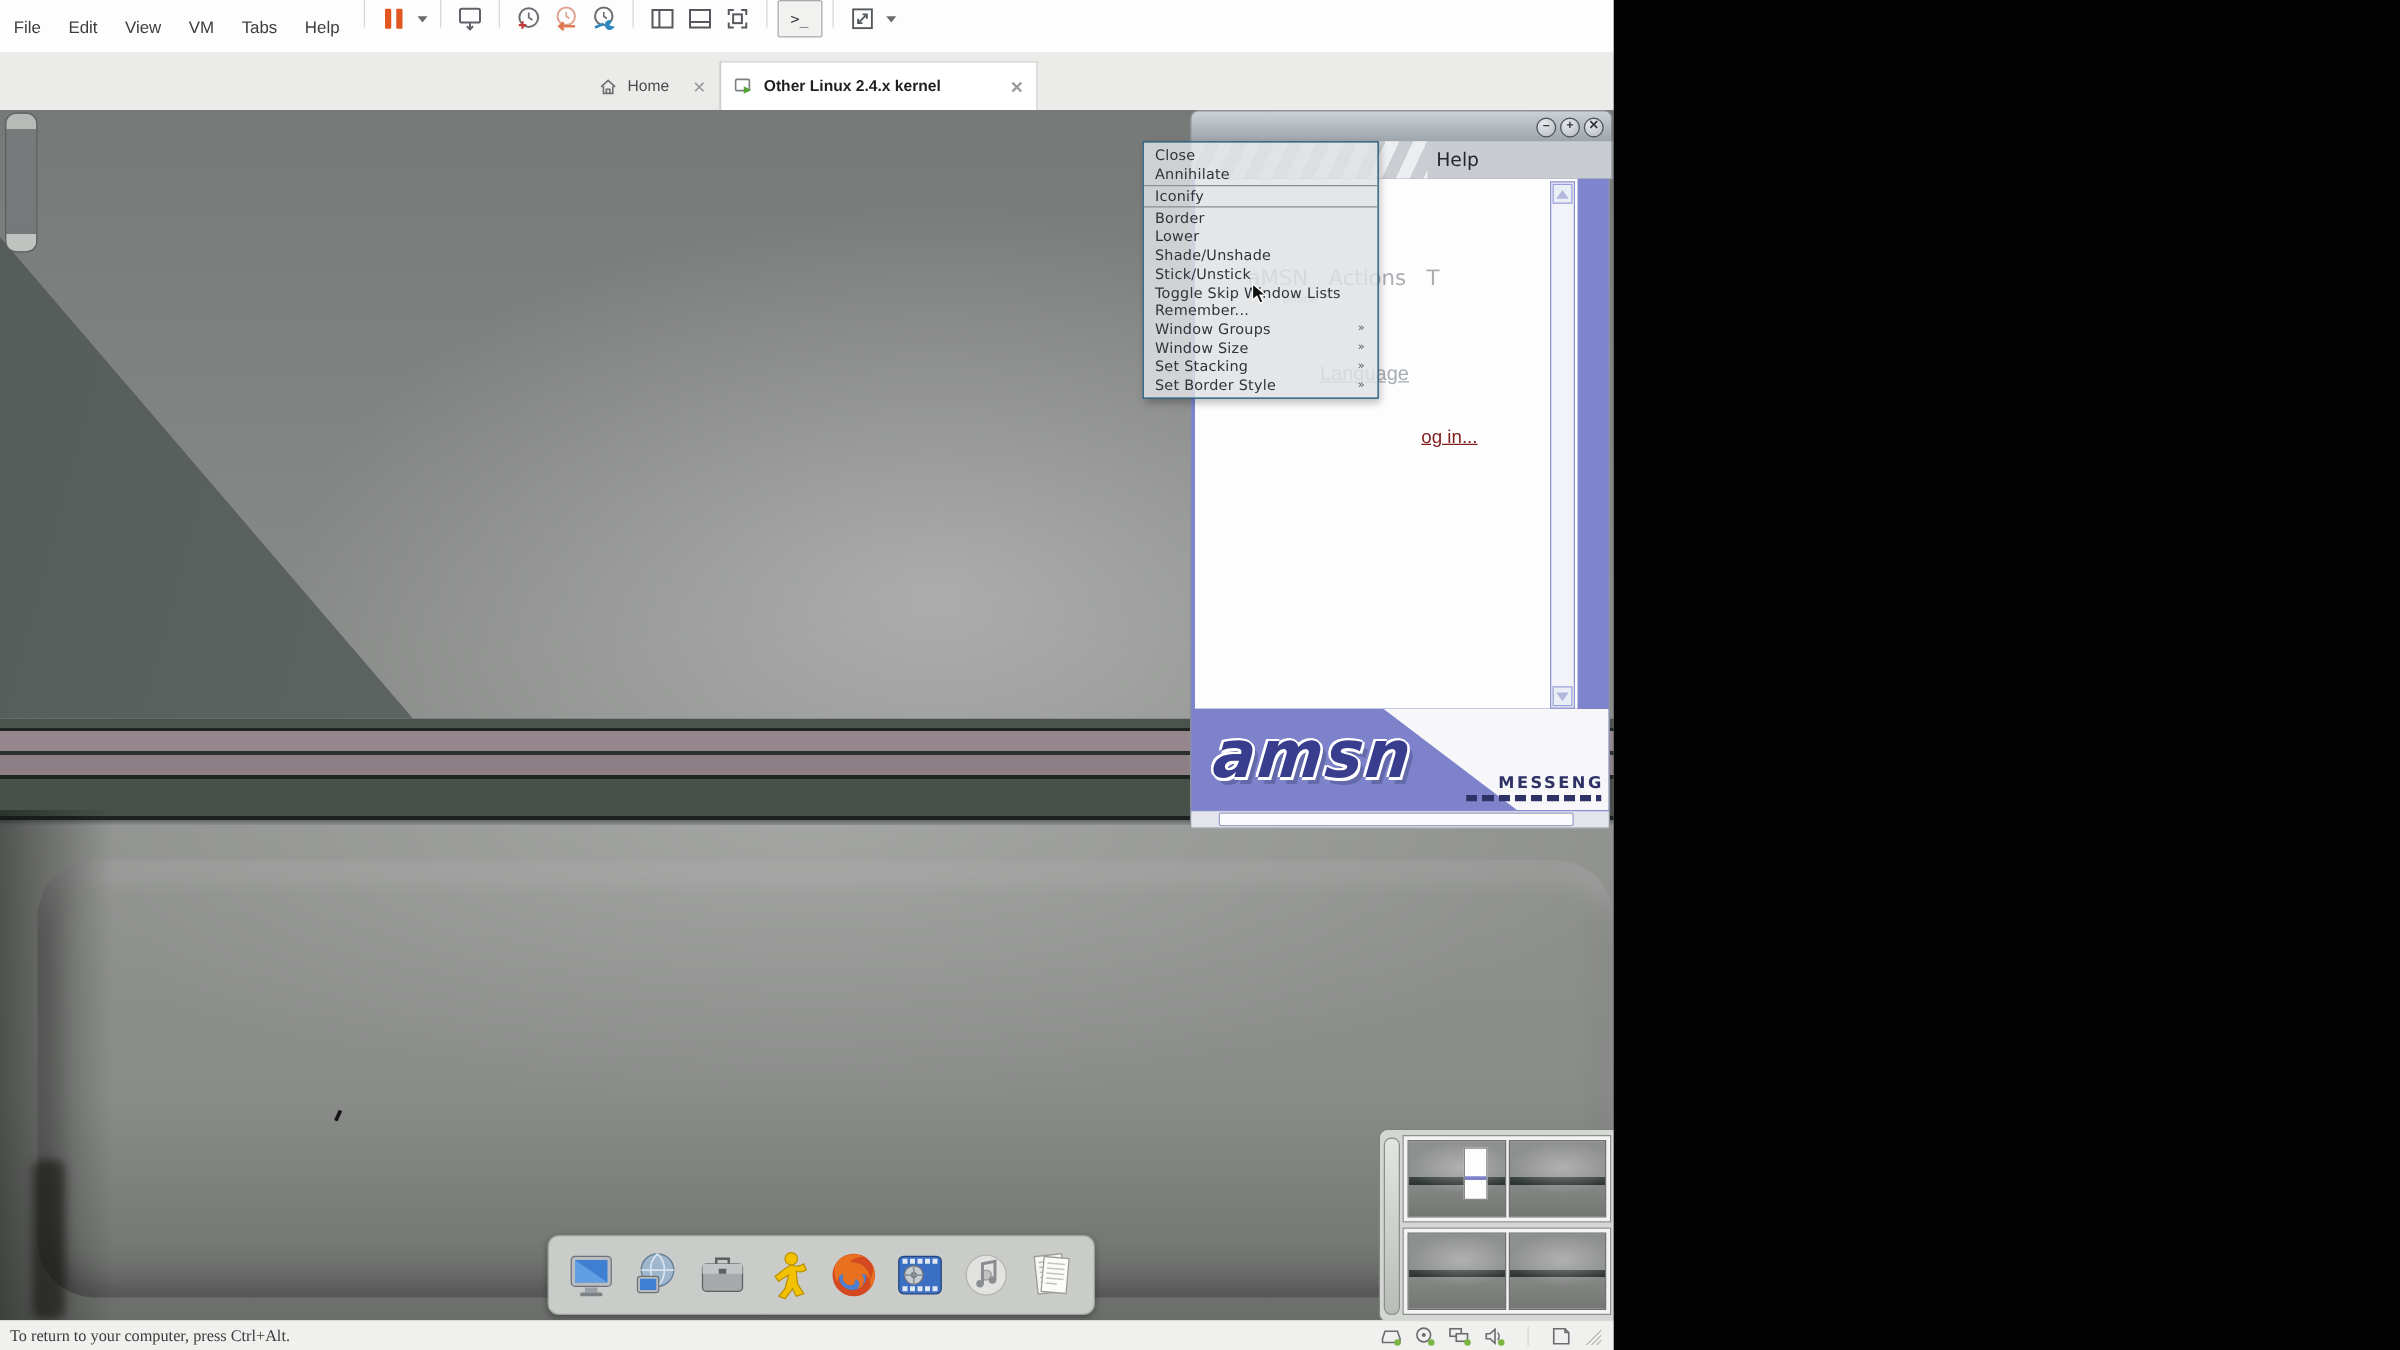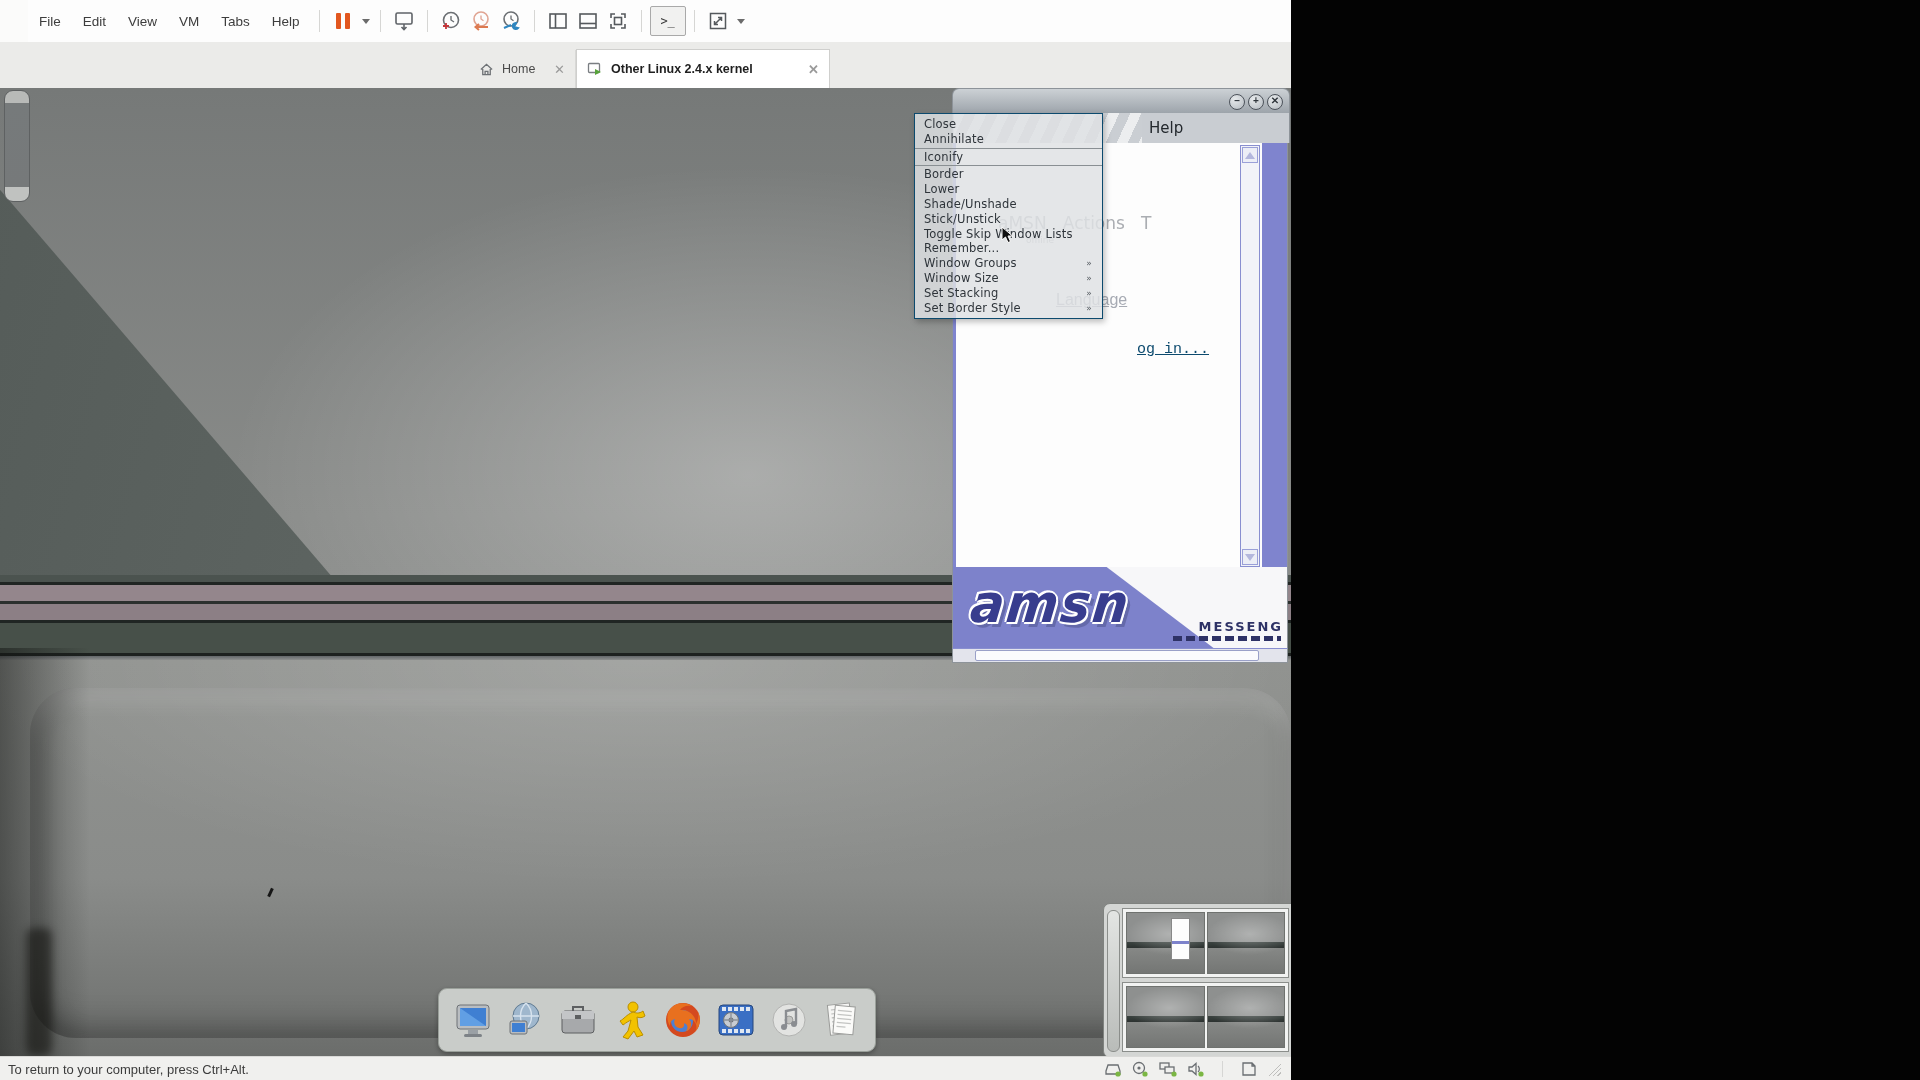--- a/index.html
+++ b/index.html
@@ -2,21 +2,21 @@
 <html><head>
 <meta charset="utf-8">
 <style>
   html,body{margin:0;padding:0;background:#000;}
   .stage{position:relative;width:1920px;height:1080px;background:#050505;overflow:hidden;
          font-family:"Liberation Sans",sans-serif;}
   
   .vmware{position:absolute;left:0;top:0;width:1291px;height:1080px;background:#fbfbfa;}
 
   .host-menubar{position:absolute;left:0;top:0;width:100%;height:42px;background:#fdfdfd;
-    display:flex;align-items:center;border-bottom:1px solid #e8e8e6;margin-left:28px;}
+    display:flex;align-items:flex-start;border-bottom:1px solid #e8e8e6;}
   .menu-item{font-size:13.5px;color:#3d3d3d;padding:0 11px;height:100%;display:flex;align-items:center;cursor:default;}
   .tb-sep{width:1px;height:22px;background:#d6d6d4;margin:0 8px;}
   .tb-btn{width:30px;height:30px;display:flex;align-items:center;justify-content:center;position:relative;}
   .pause-bars{display:flex;gap:4px;}
   .pause-bars i{display:block;width:5px;height:16px;background:#e2571f;border-radius:1px;}
   .caret{width:0;height:0;border-left:4px solid transparent;border-right:4px solid transparent;border-top:5px solid #6b6b6b;margin-left:2px;}
   .term-btn{border:1px solid #a9a9a9;background:#f1f1f0;border-radius:2px;width:34px;height:28px;
     font-family:"DejaVu Sans Mono",monospace;font-size:12px;color:#3a3a3a;display:flex;align-items:center;justify-content:center;}
 
   .tabbar{position:absolute;left:0;top:42px;width:100%;height:46px;background:#ebebe9;border-bottom:1px solid #d2d2d0;display:flex;align-items:flex-end;justify-content:center;}
@@ -62,21 +62,21 @@
   .amsn-menubar{position:absolute;left:0;top:25px;width:100%;height:30px;background:#c9cdd2;border:1px solid #8d9399;border-top:none;border-bottom:none;}
   .amsn-help{position:absolute;left:196px;top:6px;font-size:15px;color:#23282d;font-family:"DejaVu Sans",sans-serif;}
   .amsn-stripes{position:absolute;left:1px;top:0px;width:188px;height:30px;
     background:repeating-linear-gradient(115deg, rgba(255,255,255,.65) 0 10px, rgba(205,209,213,.25) 10px 20px);}
   .amsn-frame{position:absolute;left:0;top:55px;width:334px;height:424px;border:1px solid #8d9399;border-top:none;border-bottom:none;background:#7f84ce;}
   .amsn-content{position:absolute;left:3px;top:0;width:306px;height:424px;background:#fdfdfd;}
   .ghost{color:rgba(88,94,104,.5);font-family:"DejaVu Sans",sans-serif;}
   .ghost-menubar{position:absolute;left:42px;top:70px;font-size:17px;white-space:pre;}
   .ghost-offline{position:absolute;left:70px;top:92px;font-size:9px;}
   .ghost-language{position:absolute;left:100px;top:148px;font-size:16px;text-decoration:underline;color:rgba(120,126,140,.65);}
-  .login-frag{position:absolute;left:181px;top:198px;font-size:15px;color:#0c4a6e;text-decoration:underline;font-family:Liberation Mono, monospace;}
+  .login-frag{position:absolute;left:181px;top:198px;font-size:15px;color:#7f1d1d;text-decoration:underline;font-family:Liberation Sans, sans-serif;}
   .vscroll{position:absolute;right:2px;top:2px;width:18px;height:420px;background:#f2f3f8;border:1px solid #898fd0;}
   .vs-arrow{position:absolute;left:1px;width:14px;height:14px;background:#eceef6;border:1px solid #9aa0d8;display:flex;align-items:center;justify-content:center;}
   .vs-arrow i{width:0;height:0;border-left:5px solid transparent;border-right:5px solid transparent;}
   .vs-up{top:1px;} .vs-up i{border-bottom:7px solid #b3b7dd;}
   .vs-down{bottom:1px;} .vs-down i{border-top:7px solid #b3b7dd;}
   .amsn-banner{position:absolute;left:0;top:479px;width:334px;height:81px;border:1px solid #8d9399;border-top:none;background:#7d82cb;overflow:hidden;}
   .banner-slash{position:absolute;inset:0;background:#f7f7f9;clip-path:polygon(46% 0,100% 0,100% 100%,78% 100%);}
   .amsn-logo{position:absolute;left:18px;top:8px;font-family:"DejaVu Sans",sans-serif;font-weight:bold;font-style:italic;
     font-size:50px;letter-spacing:2px;color:#383d8e;transform:skewX(-6deg) scaleY(1.05);
     text-shadow:2px 0 0 #fff,-2px 0 0 #fff,0 2px 0 #fff,0 -2px 0 #fff,2px 2px 0 #fff,-2px -2px 0 #fff,5px 5px 0 rgba(70,75,130,.45);}
@@ -107,21 +107,21 @@
   .pager-row{position:absolute;left:18px;width:167px;height:70px;background:#f2f3f2;border:1px solid #8b8e8b;display:flex;gap:2px;padding:3px;box-sizing:border-box;}
   .row1{top:4px;} .row2{top:78px;}
   .pg-thumb{flex:1;position:relative;overflow:hidden;border:1px solid #6f726f;background:
     radial-gradient(60px 30px at 55% 35%, rgba(255,255,255,.3), rgba(255,255,255,0) 70%),
     linear-gradient(180deg,#8e908f 0,#8e908f 48%,#3c4441 48%,#2c3230 58%,#868886 58%,#747674 100%);}
   .pg-win{position:absolute;left:58%;top:8%;width:17px;height:40px;background:#fdfdfd;border:1px solid #888;}
   .pg-win i{display:block;margin-top:22px;height:3px;background:#7d82cb;}
 
   
   .host-statusbar{position:absolute;left:0;top:1056px;width:1291px;height:24px;background:#f0f0ee;border-top:1px solid #d9d9d7;
-    display:flex;align-items:center;}
+    display:flex;align-items:center;font-family:Liberation Serif, serif;}
   .status-msg{font-size:13px;color:#3c3c3c;margin-left:8px;}
   .status-icons{margin-left:auto;display:flex;align-items:center;gap:9px;margin-right:10px;}
   .grip{width:14px;height:14px;background:
     linear-gradient(135deg, transparent 0 55%, #bfbfbd 55% 60%, transparent 60% 70%, #bfbfbd 70% 75%, transparent 75% 85%, #bfbfbd 85% 90%, transparent 90%);}
 
   .black-region{position:absolute;left:1291px;top:0;width:629px;height:1080px;background:#030303;}
 </style>
 </head>
 <body>
 

